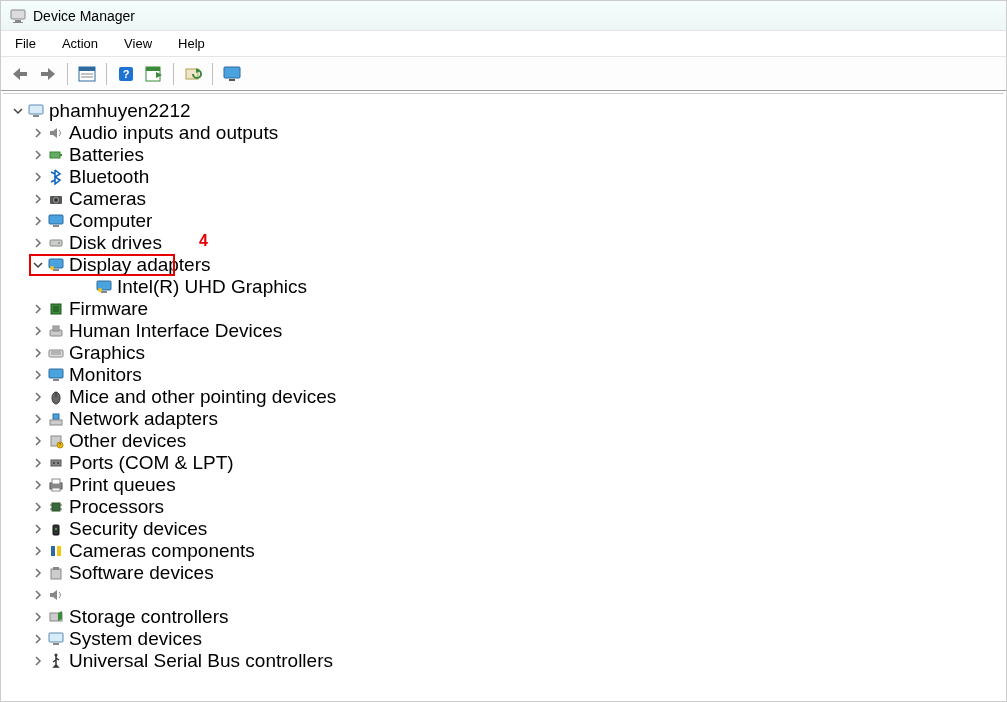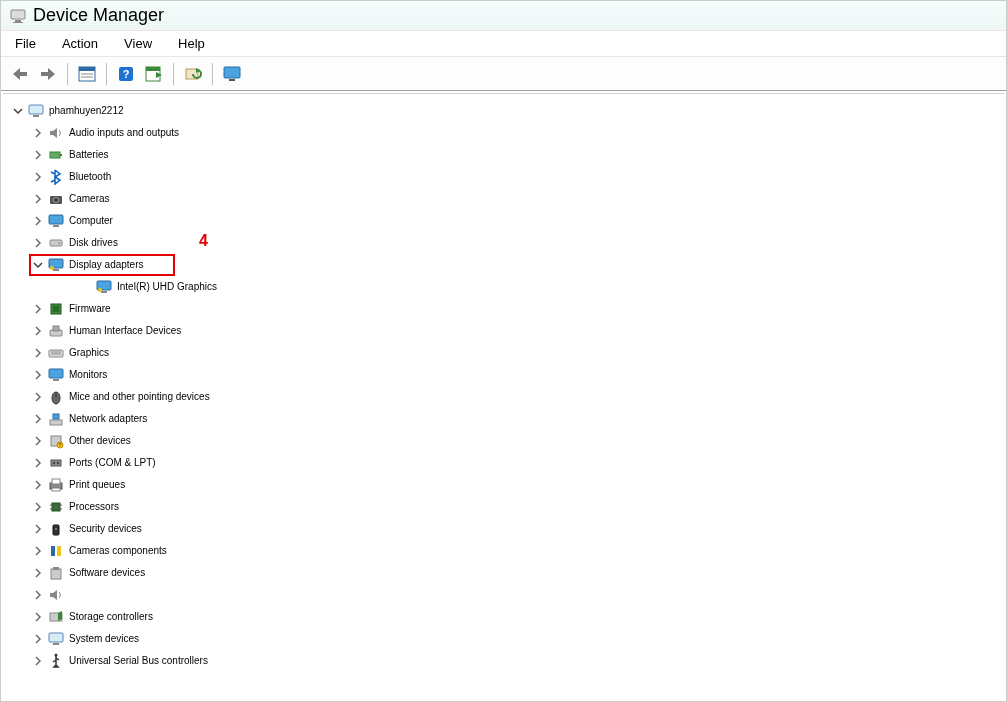--- a/index.html
+++ b/index.html
@@ -27,21 +27,21 @@
     display: flex;
     align-items: center;
     padding: 0 8px;
     gap: 6px;
   }
   .titlebar .app-icon {
     width: 18px; height: 18px;
     display: flex; align-items: center; justify-content: center;
   }
   .titlebar .title {
-    font-size: 18px;
+    font-size: 14px;
     color: #000;
   }
   .menubar {
     height: 26px;
     background: #fff;
     border-bottom: 1px solid #e5e5e5;
     display: flex;
     align-items: center;
     padding: 0 4px;
     gap: 6px;
@@ -92,21 +92,21 @@
     color: #6e6e6e;
     font-size: 10px;
     margin-right: 2px;
   }
   .chevron.expanded { color: #404040; }
   .node-icon {
     width: 18px; height: 18px;
     display: inline-flex; align-items: center; justify-content: center;
     margin-right: 4px;
   }
-  .node-label { font-size: 10px; }
+  .node-label { font-size: 19px; }
   .indent-0 { padding-left: 6px; }
   .indent-1 { padding-left: 26px; }
   .indent-3 { padding-left: 74px; }
   .highlight-box {
     position: absolute;
     border: 2px solid #e60000;
     pointer-events: none;
   }
   .annotation-label {
     position: absolute;

